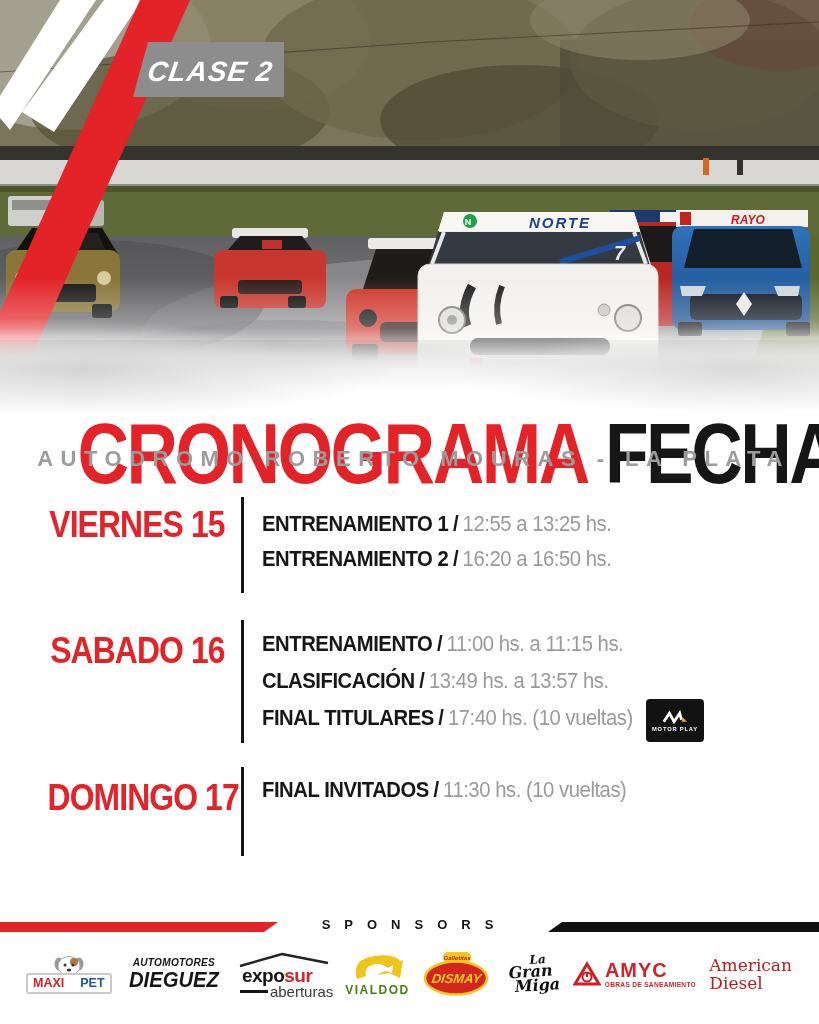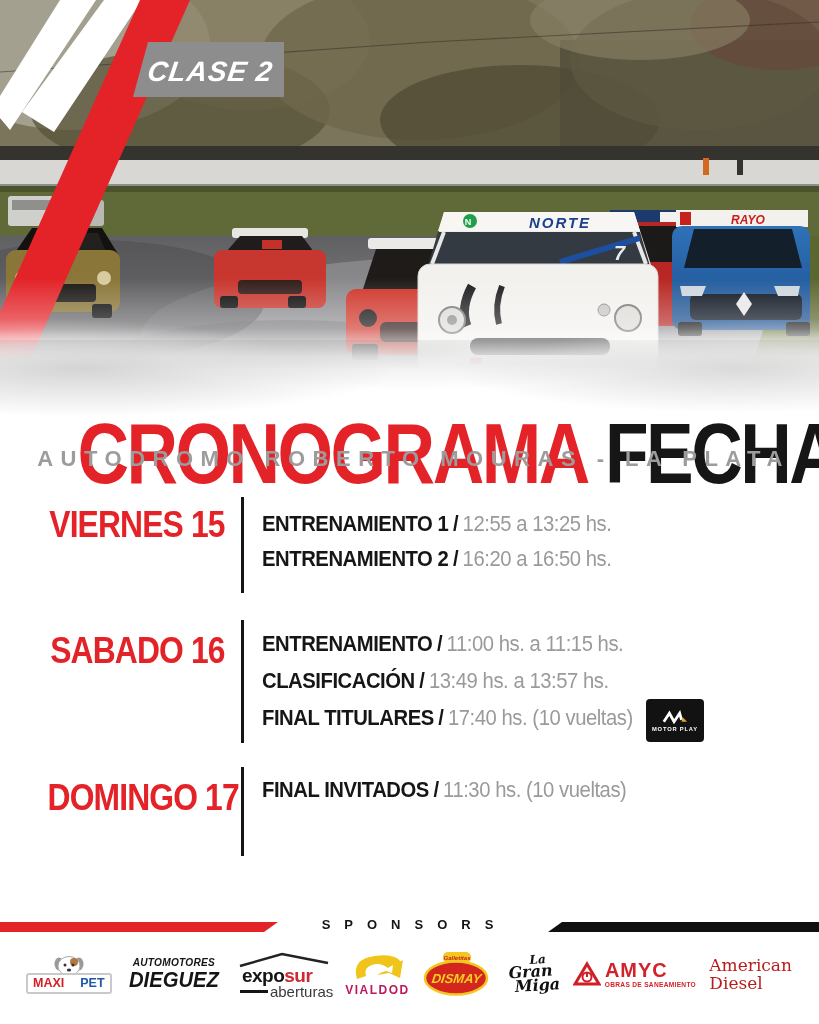--- a/index.html
+++ b/index.html
@@ -63,21 +63,21 @@
   .sp-maxipet .m1{color:#d42027;}
   .sp-maxipet .m2{color:#1f57a8;padding-left:16px;}
   .sp-dieguez{font-style:italic;font-weight:bold;color:#151515;text-align:center;transform:scaleX(.92);}
   .sp-dieguez .l1{font-size:11px;letter-spacing:.3px;}
   .sp-dieguez .l2{font-size:22px;margin-top:1px;}
   .sp-exposur{position:relative;width:96px;height:48px;}
   .sp-exposur .word{position:absolute;top:16px;left:6px;font-size:19px;font-weight:bold;letter-spacing:-.5px;}
   .sp-exposur .e1{color:#141414;} .sp-exposur .e2{color:#cf2832;}
   .sp-exposur .sub{position:absolute;top:34px;left:34px;font-size:15px;color:#3a3a3a;}
   .sp-exposur .uline{position:absolute;top:40px;left:4px;width:28px;height:3px;background:#141414;}
-  .sp-vialdod .vtext{font-size:12px;font-weight:bold;color:#be185d;letter-spacing:1.5px;margin-top:2px;}
+  .sp-vialdod .vtext{font-size:12px;font-weight:bold;color:#4d7c0f;letter-spacing:1.5px;margin-top:2px;}
   .sp-miga{font-family:"DejaVu Serif",serif;font-style:italic;color:#111;transform:rotate(-4deg);font-weight:bold;}
   .sp-miga .g1{font-size:12px;margin-left:16px;display:block;}
   .sp-miga .g2{font-size:16px;display:block;margin-top:-2px;}
   .sp-miga .g3{font-size:16px;margin-left:12px;display:block;margin-top:-2px;}
   .sp-amyc{flex-direction:row;gap:4px;align-items:center;}
   .sp-amyc .col{display:flex;flex-direction:column;align-items:flex-start;}
   .sp-amyc .atext{font-size:21px;font-weight:bold;color:#d2232a;letter-spacing:1px;transform:scaleX(.95);transform-origin:left;}
   .sp-amyc .asub{font-size:6.6px;font-weight:bold;color:#d2232a;letter-spacing:.3px;margin-top:2px;}
   .sp-suppra{flex-direction:row;gap:2px;align-items:center;}
   .sp-suppra .stext{font-size:17px;font-weight:bold;color:#141414;margin-left:-6px;letter-spacing:.5px;}

